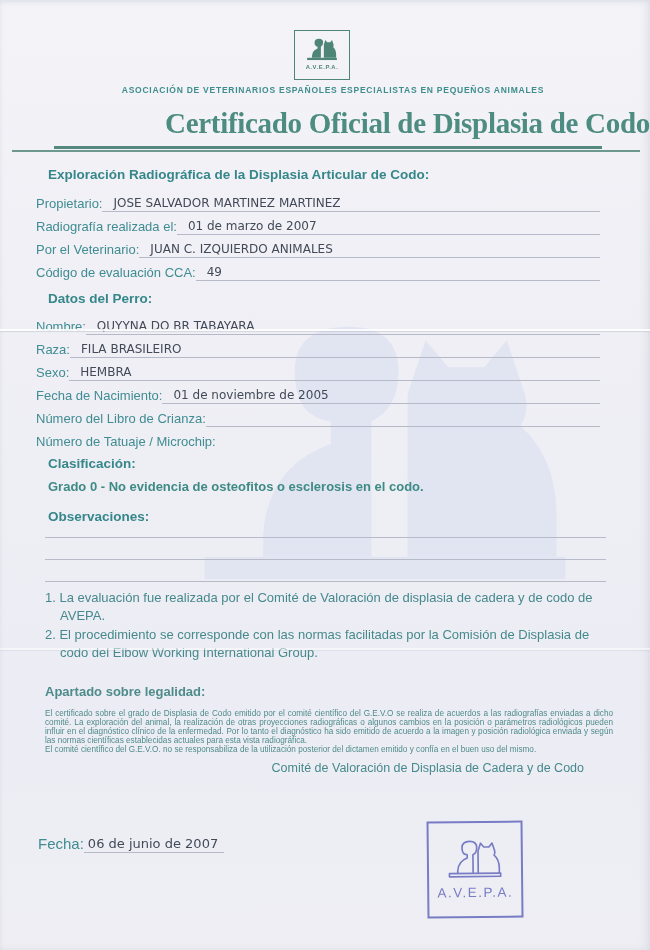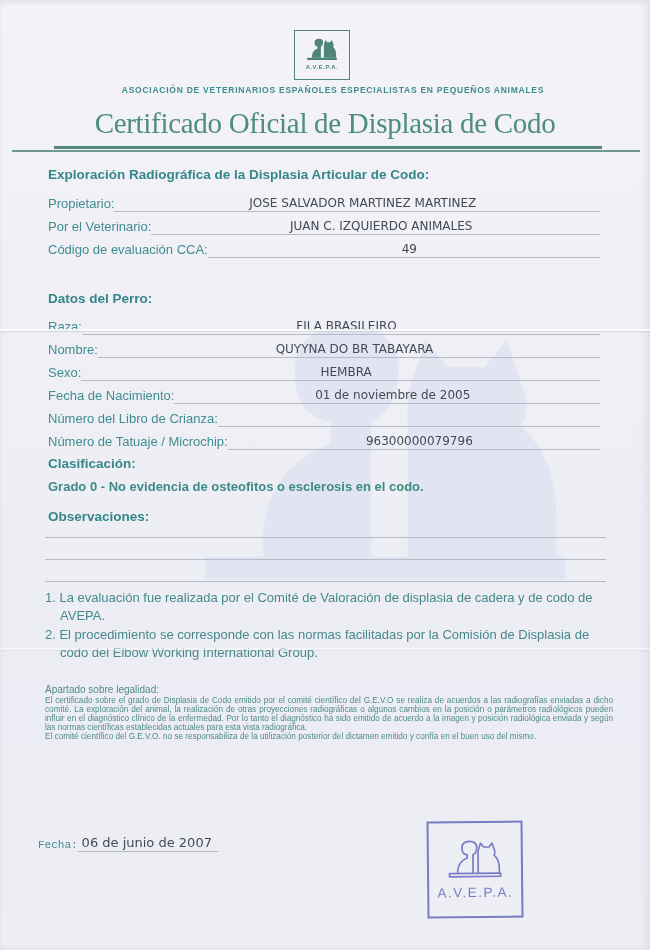--- a/index.html
+++ b/index.html
@@ -19,52 +19,52 @@
     border:1.6px solid #4e8577; display:flex; flex-direction:column; align-items:center;
     padding-top:3px; z-index:2; background:transparent;
   }
   .logo-box svg { width:38px; height:29px; }
   .logo-text { font-size:5.8px; letter-spacing:.6px; color:#4e8577; margin-top:1px; font-weight:bold; }
   .assoc-line {
     position:absolute; left:16px; right:0; top:85px; text-align:center;
     font-size:8.5px; font-weight:bold; letter-spacing:.75px; color:#3f8d8d; z-index:2;
   }
   .doc-title {
-    position:absolute; left:0; right:0; top:107px; text-align:center;
-    font-family:"Liberation Serif", serif; font-weight:normal; font-size:29px;
+    position:absolute; left:0; right:0; top:107px; text-align:right;
+    font-family:"Liberation Serif", serif; font-weight:bold; font-size:29px;
     letter-spacing:-.3px; color:#4d8c80; z-index:2;
   }
   .title-rule-thick { position:absolute; left:54px; right:48px; top:146px; height:2.5px; background:#55897f; z-index:2; }
   .title-rule-thin  { position:absolute; left:12px; right:10px; top:150px; height:1.5px; background:#6d988f; z-index:2; }
   
   .sec-heading { font-weight:bold; font-size:13.5px; color:#35878a; }
   .abs { position:absolute; z-index:2; }
-  .fields { position:absolute; left:48px; right:50px; z-index:2;text-align:center; }
+  .fields { position:absolute; left:36px; right:50px; z-index:2; }
   .frow { display:flex; align-items:flex-end; height:23px; }
   .flabel { font-size:13px; color:#3f8c92; white-space:nowrap; padding-bottom:1px; }
   .fvalue {
     flex:1; font-family:"DejaVu Sans", sans-serif; font-size:12px; color:#424a57;
     border-bottom:1px solid #b5b9c8; padding:0 0 1px 11px; white-space:nowrap; overflow:hidden;
   }
   .grade-line { font-weight:bold; font-size:13px; color:#3e8a85; }
   .obs-line { position:absolute; left:45px; right:44px; height:0; border-top:1px solid #b7bbc9; z-index:2; }
   .notes {
     position:absolute; left:45px; width:565px; z-index:2;
     font-size:13px; line-height:18px; color:#46898c;
   }
   .note-item { padding-left:15px; text-indent:-15px; margin-bottom:1px; }
   .legal { position:absolute; left:45px; right:37px; z-index:2; color:#4f8b8b; }
-  .legal-heading { font-size:10px; font-weight:normal; margin-bottom:1px; }
+  .legal-heading { font-size:13px; font-weight:bold; margin-bottom:10px; }
   .legal-body { font-size:8.2px; line-height:9px; text-align:justify; }
   .committee {
     position:absolute; right:66px; top:761px; z-index:2;
     font-size:12.5px; color:#46898c;
   }
   .fecha-row { position:absolute; left:38px; top:835px; display:flex; align-items:flex-end; z-index:2; }
-  .fecha-label { font-size:11px; color:#3f8c92; padding-bottom:1px;font-family:Liberation Mono, monospace; }
+  .fecha-label { font-size:15px; color:#3f8c92; padding-bottom:1px; }
   .fecha-value {
     font-family:"DejaVu Sans", sans-serif; font-size:13px; color:#424a57;
     border-bottom:1px solid #b5b9c8; padding:0 6px 1px 4px; min-width:132px;
   }
   
   .stamp {
     position:absolute; left:427px; top:821px; width:96px; height:97px;
     border:2.5px solid #6f73c1; z-index:2; transform:rotate(-.6deg);
     display:flex; flex-direction:column; align-items:center; padding-top:10px;
     opacity:.92;
@@ -109,55 +109,58 @@
   <div class="title-rule-thin"></div>
 
   <div class="abs sec-heading" style="left:48px; top:167px;">Exploración Radiográfica de la Displasia Articular de Codo:</div>
 
   <div class="fields" style="top:189px;">
     <div class="frow">
       <span class="flabel">Propietario:</span>
       <span class="fvalue">JOSE SALVADOR MARTINEZ MARTINEZ</span>
     </div>
     <div class="frow">
+      <span class="flabel">Radiografía realizada el:</span>
+      <span class="fvalue">01 de marzo de 2007</span>
+    </div>
+    <div class="frow">
       <span class="flabel">Por el Veterinario:</span>
       <span class="fvalue">JUAN C. IZQUIERDO ANIMALES</span>
     </div>
     <div class="frow">
       <span class="flabel">Código de evaluación CCA:</span>
       <span class="fvalue">49</span>
     </div>
   </div>
 
   <div class="abs sec-heading" style="left:48px; top:291px;">Datos del Perro:</div>
 
   <div class="fields" style="top:312px;">
     <div class="frow">
+      <span class="flabel">Nombre:</span>
+      <span class="fvalue">QUYYNA DO BR TABAYARA</span>
+    </div>
+    <div class="frow">
       <span class="flabel">Raza:</span>
       <span class="fvalue">FILA BRASILEIRO</span>
     </div>
     <div class="frow">
-      <span class="flabel">Nombre:</span>
-      <span class="fvalue">QUYYNA DO BR TABAYARA</span>
-    </div>
-    <div class="frow">
       <span class="flabel">Sexo:</span>
       <span class="fvalue">HEMBRA</span>
     </div>
     <div class="frow">
       <span class="flabel">Fecha de Nacimiento:</span>
       <span class="fvalue">01 de noviembre de 2005</span>
     </div>
     <div class="frow">
       <span class="flabel">Número del Libro de Crianza:</span>
       <span class="fvalue"></span>
     </div>
     <div class="frow">
       <span class="flabel">Número de Tatuaje / Microchip:</span>
-      <span class="fvalue">96300000079796</span>
     </div>
   </div>
 
   <div class="abs sec-heading" style="left:48px; top:456px;">Clasificación:</div>
   <div class="abs grade-line" style="left:48px; top:479px;">Grado 0 - No evidencia de osteofitos o esclerosis en el codo.</div>
 
   <div class="abs sec-heading" style="left:48px; top:509px;">Observaciones:</div>
   <div class="obs-line" style="top:537px;"></div>
   <div class="obs-line" style="top:559px;"></div>
   <div class="obs-line" style="top:581px;"></div>
@@ -166,20 +169,21 @@
     <div class="note-item">1. La evaluación fue realizada por el Comité de Valoración de displasia de cadera y de codo de AVEPA.</div>
     <div class="note-item">2. El procedimiento se corresponde con las normas facilitadas por la Comisión de Displasia de codo del Elbow Working International Group.</div>
   </div>
 
   <div class="legal" style="top:684px;">
     <div class="legal-heading">Apartado sobre legalidad:</div>
     <div class="legal-body">El certificado sobre el grado de Displasia de Codo emitido por el comité científico del G.E.V.O se realiza de acuerdos a las radiografías enviadas a dicho comité. La exploración del animal, la realización de otras proyecciones radiográficas o algunos cambios en la posición o parámetros radiológicos pueden influir en el diagnóstico clínico de la enfermedad. Por lo tanto el diagnóstico ha sido emitido de acuerdo a la imagen y posición radiológica enviada y según las normas científicas establecidas actuales para esta vista radiográfica.</div>
     <div class="legal-body">El comité científico del G.E.V.O. no se responsabiliza de la utilización posterior del dictamen emitido y confía en el buen uso del mismo.</div>
   </div>
 
+  <div class="committee">Comité de Valoración de Displasia de Cadera y de Codo</div>
 
   <div class="fecha-row">
     <span class="fecha-label">Fecha:</span>
     <span class="fecha-value">06 de junio de 2007</span>
   </div>
 
   <div class="stamp">
     <svg viewBox="0 0 100 78">
       <g fill="none" stroke="#6f73c1" stroke-width="2.6" stroke-linejoin="round">
         <path d="M23,63 L23,59 Q24,44 38,39 L38,34 Q30,33 30,23 Q30,13 42,13 Q53,13 53,23 Q53,31 47,34 L47,63"></path>

